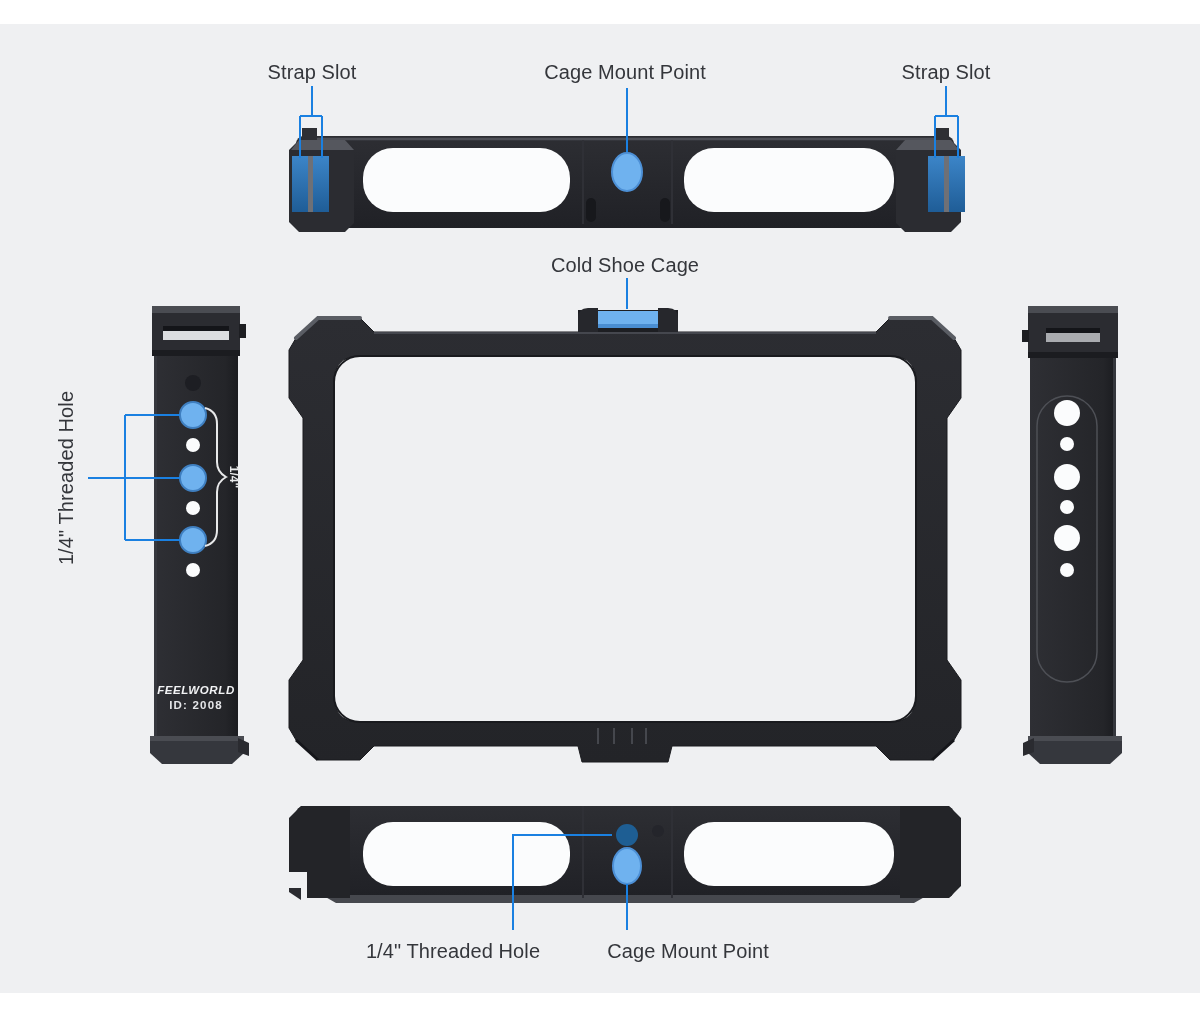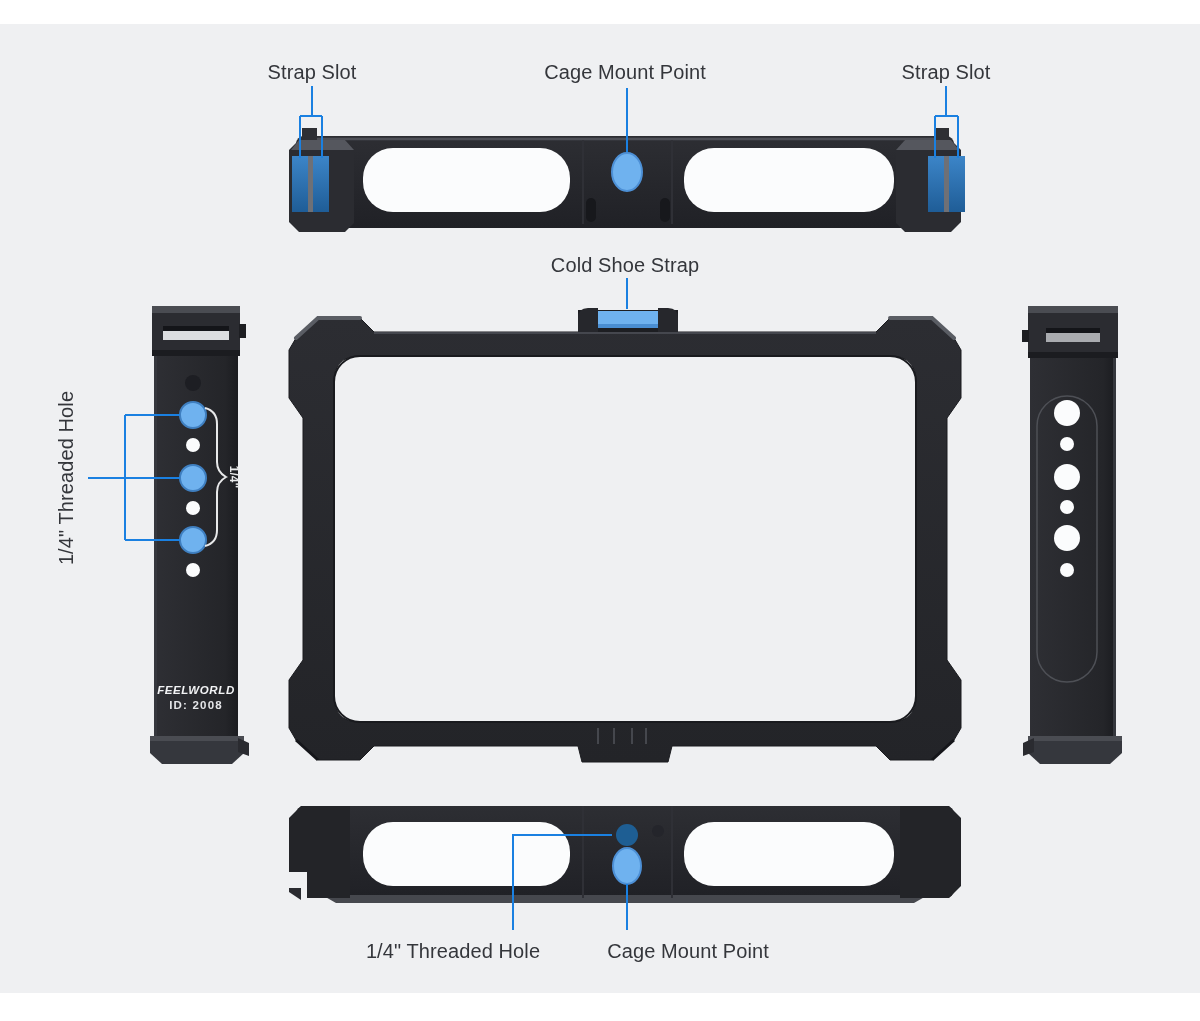--- a/index.html
+++ b/index.html
@@ -162,17 +162,17 @@
       <path d="M627,278 V309"></path>
       <path d="M88,478 H180 M125,415 H180 M125,540 H180 M125,415 V540"></path>
       <path d="M612,835 H513 V930"></path>
       <path d="M627,884 V930"></path>
     </g>
   </svg>
 
   <div class="label" style="left:312px;top:72px;">Strap Slot</div>
   <div class="label" style="left:625px;top:72px;">Cage Mount Point</div>
   <div class="label" style="left:946px;top:72px;">Strap Slot</div>
-  <div class="label" style="left:625px;top:265px;">Cold Shoe Strap</div>
+  <div class="label" style="left:625px;top:265px;">Cold Shoe Cage</div>
   <div class="label rot" style="left:66px;top:478px;">1/4" Threaded Hole</div>
   <div class="label" style="left:453px;top:951px;">1/4" Threaded Hole</div>
   <div class="label" style="left:688px;top:951px;">Cage Mount Point</div>
 </div>
 
 </body></html>

